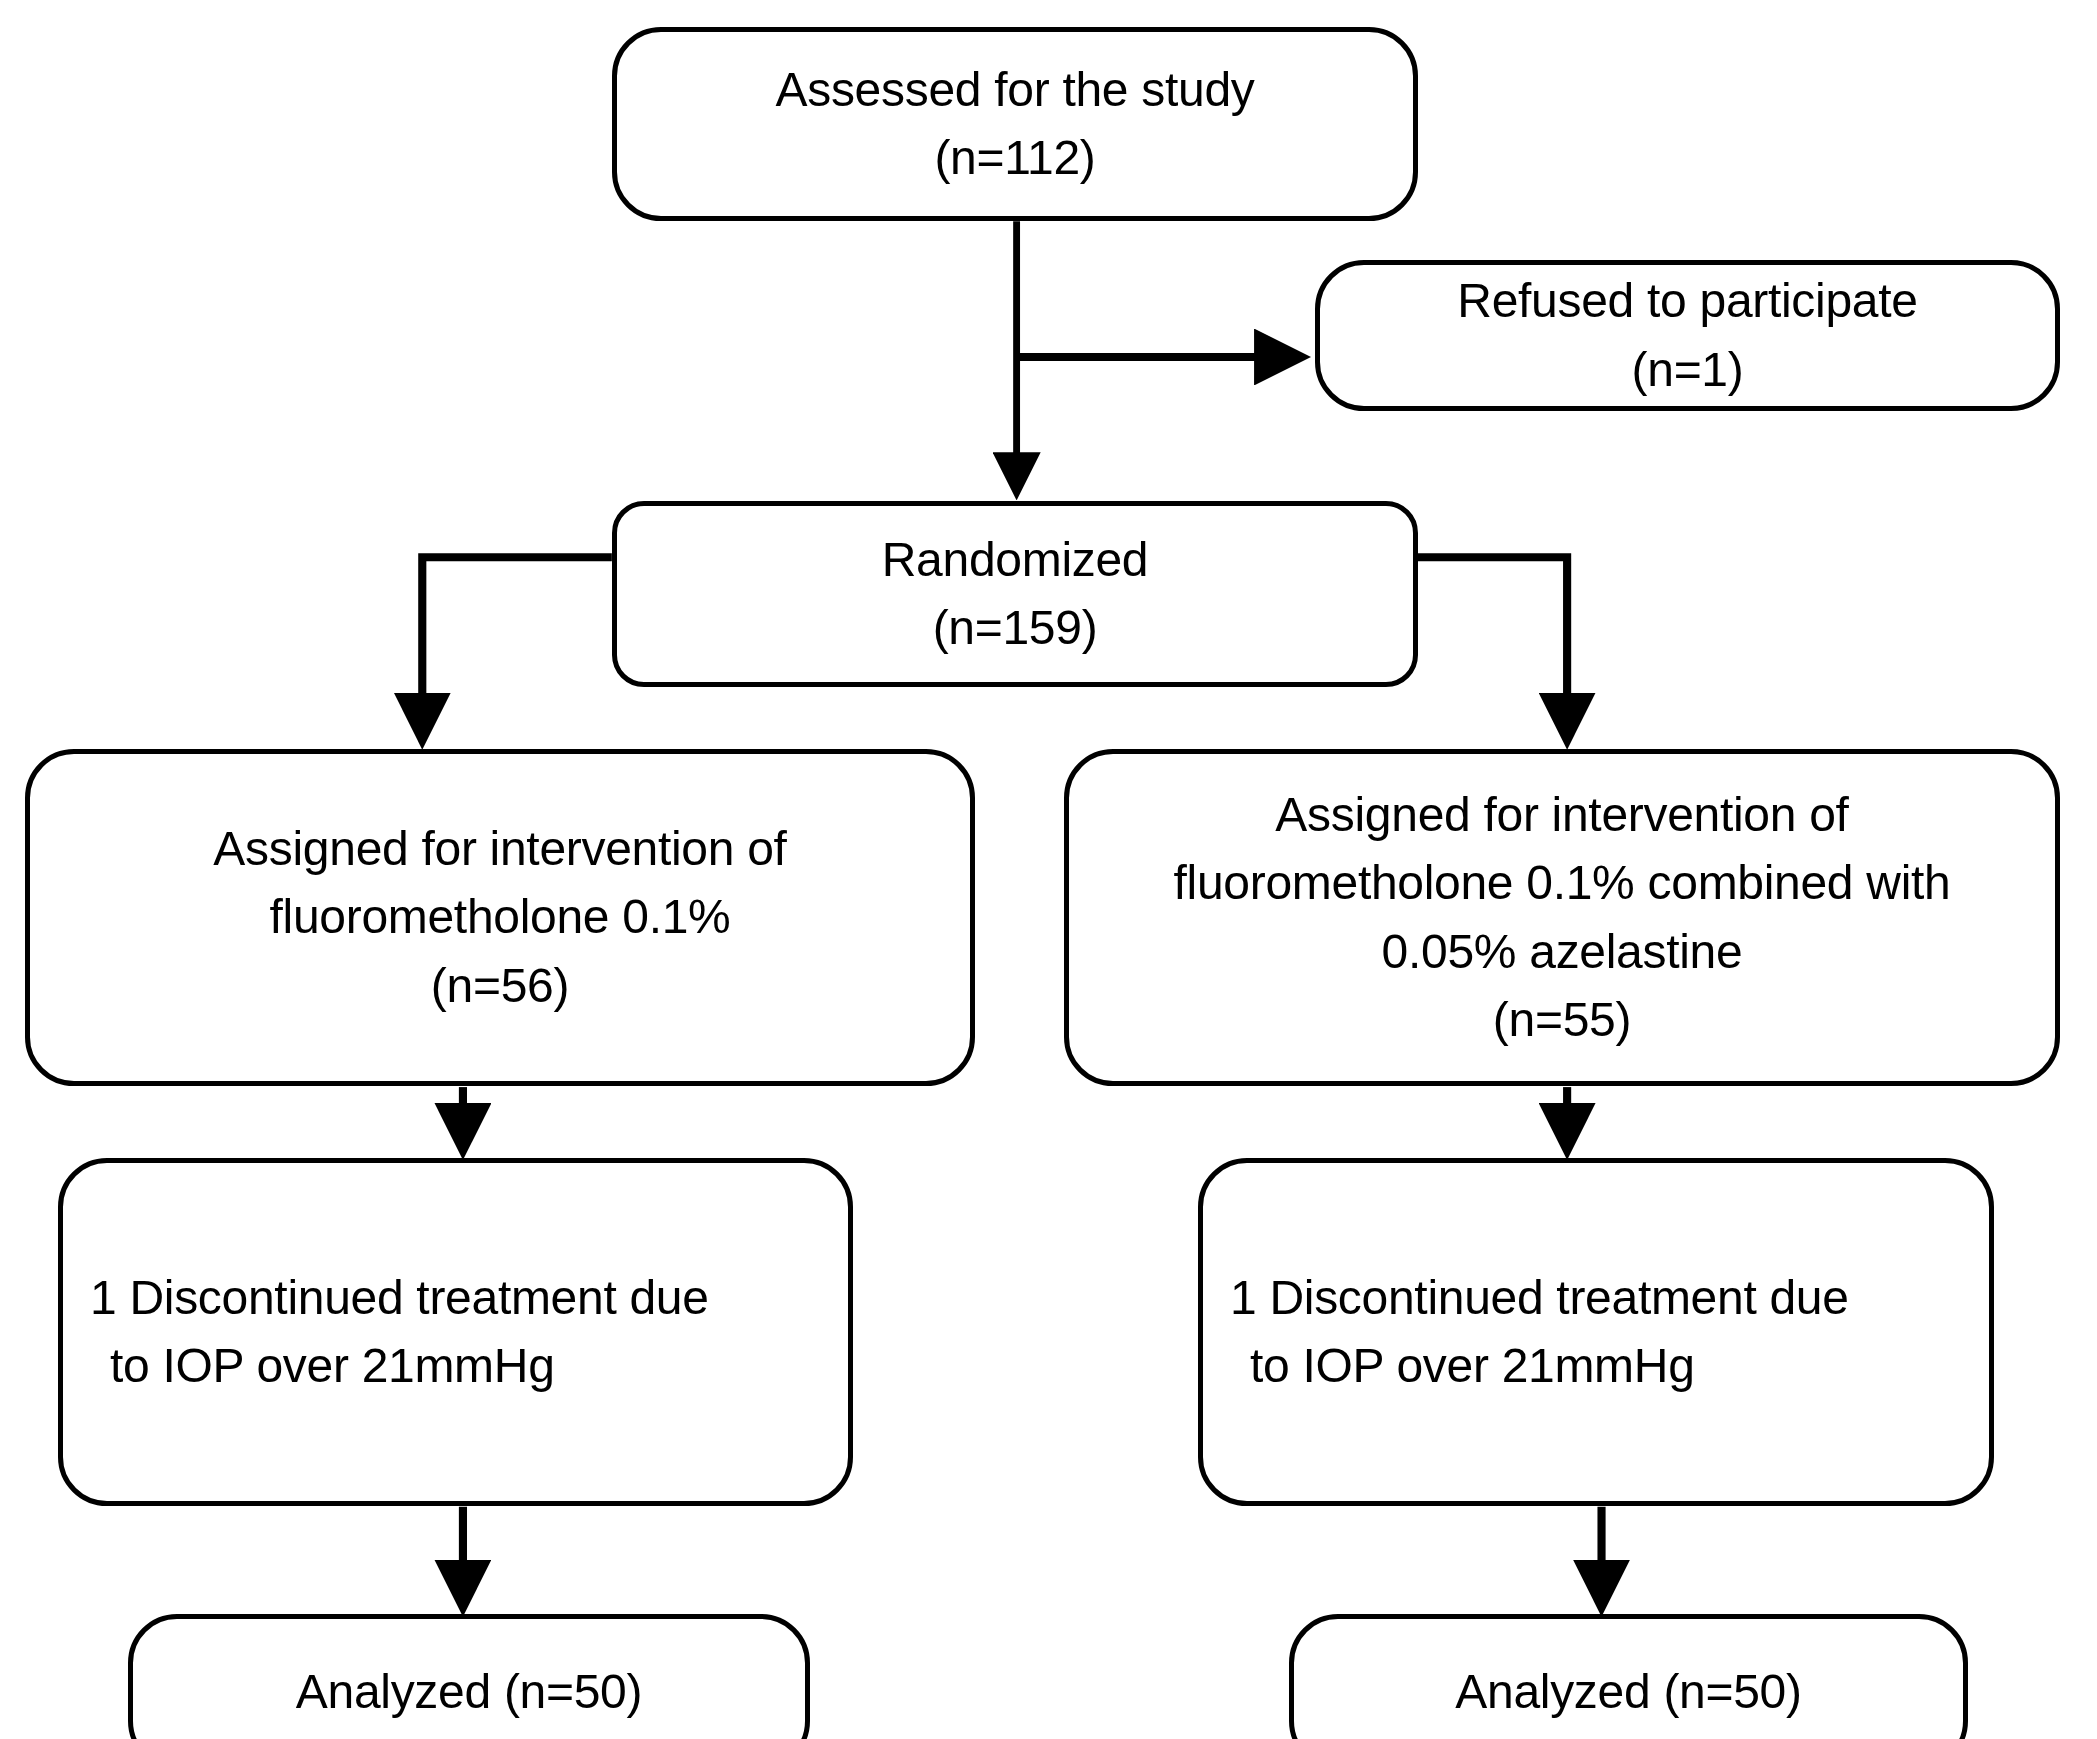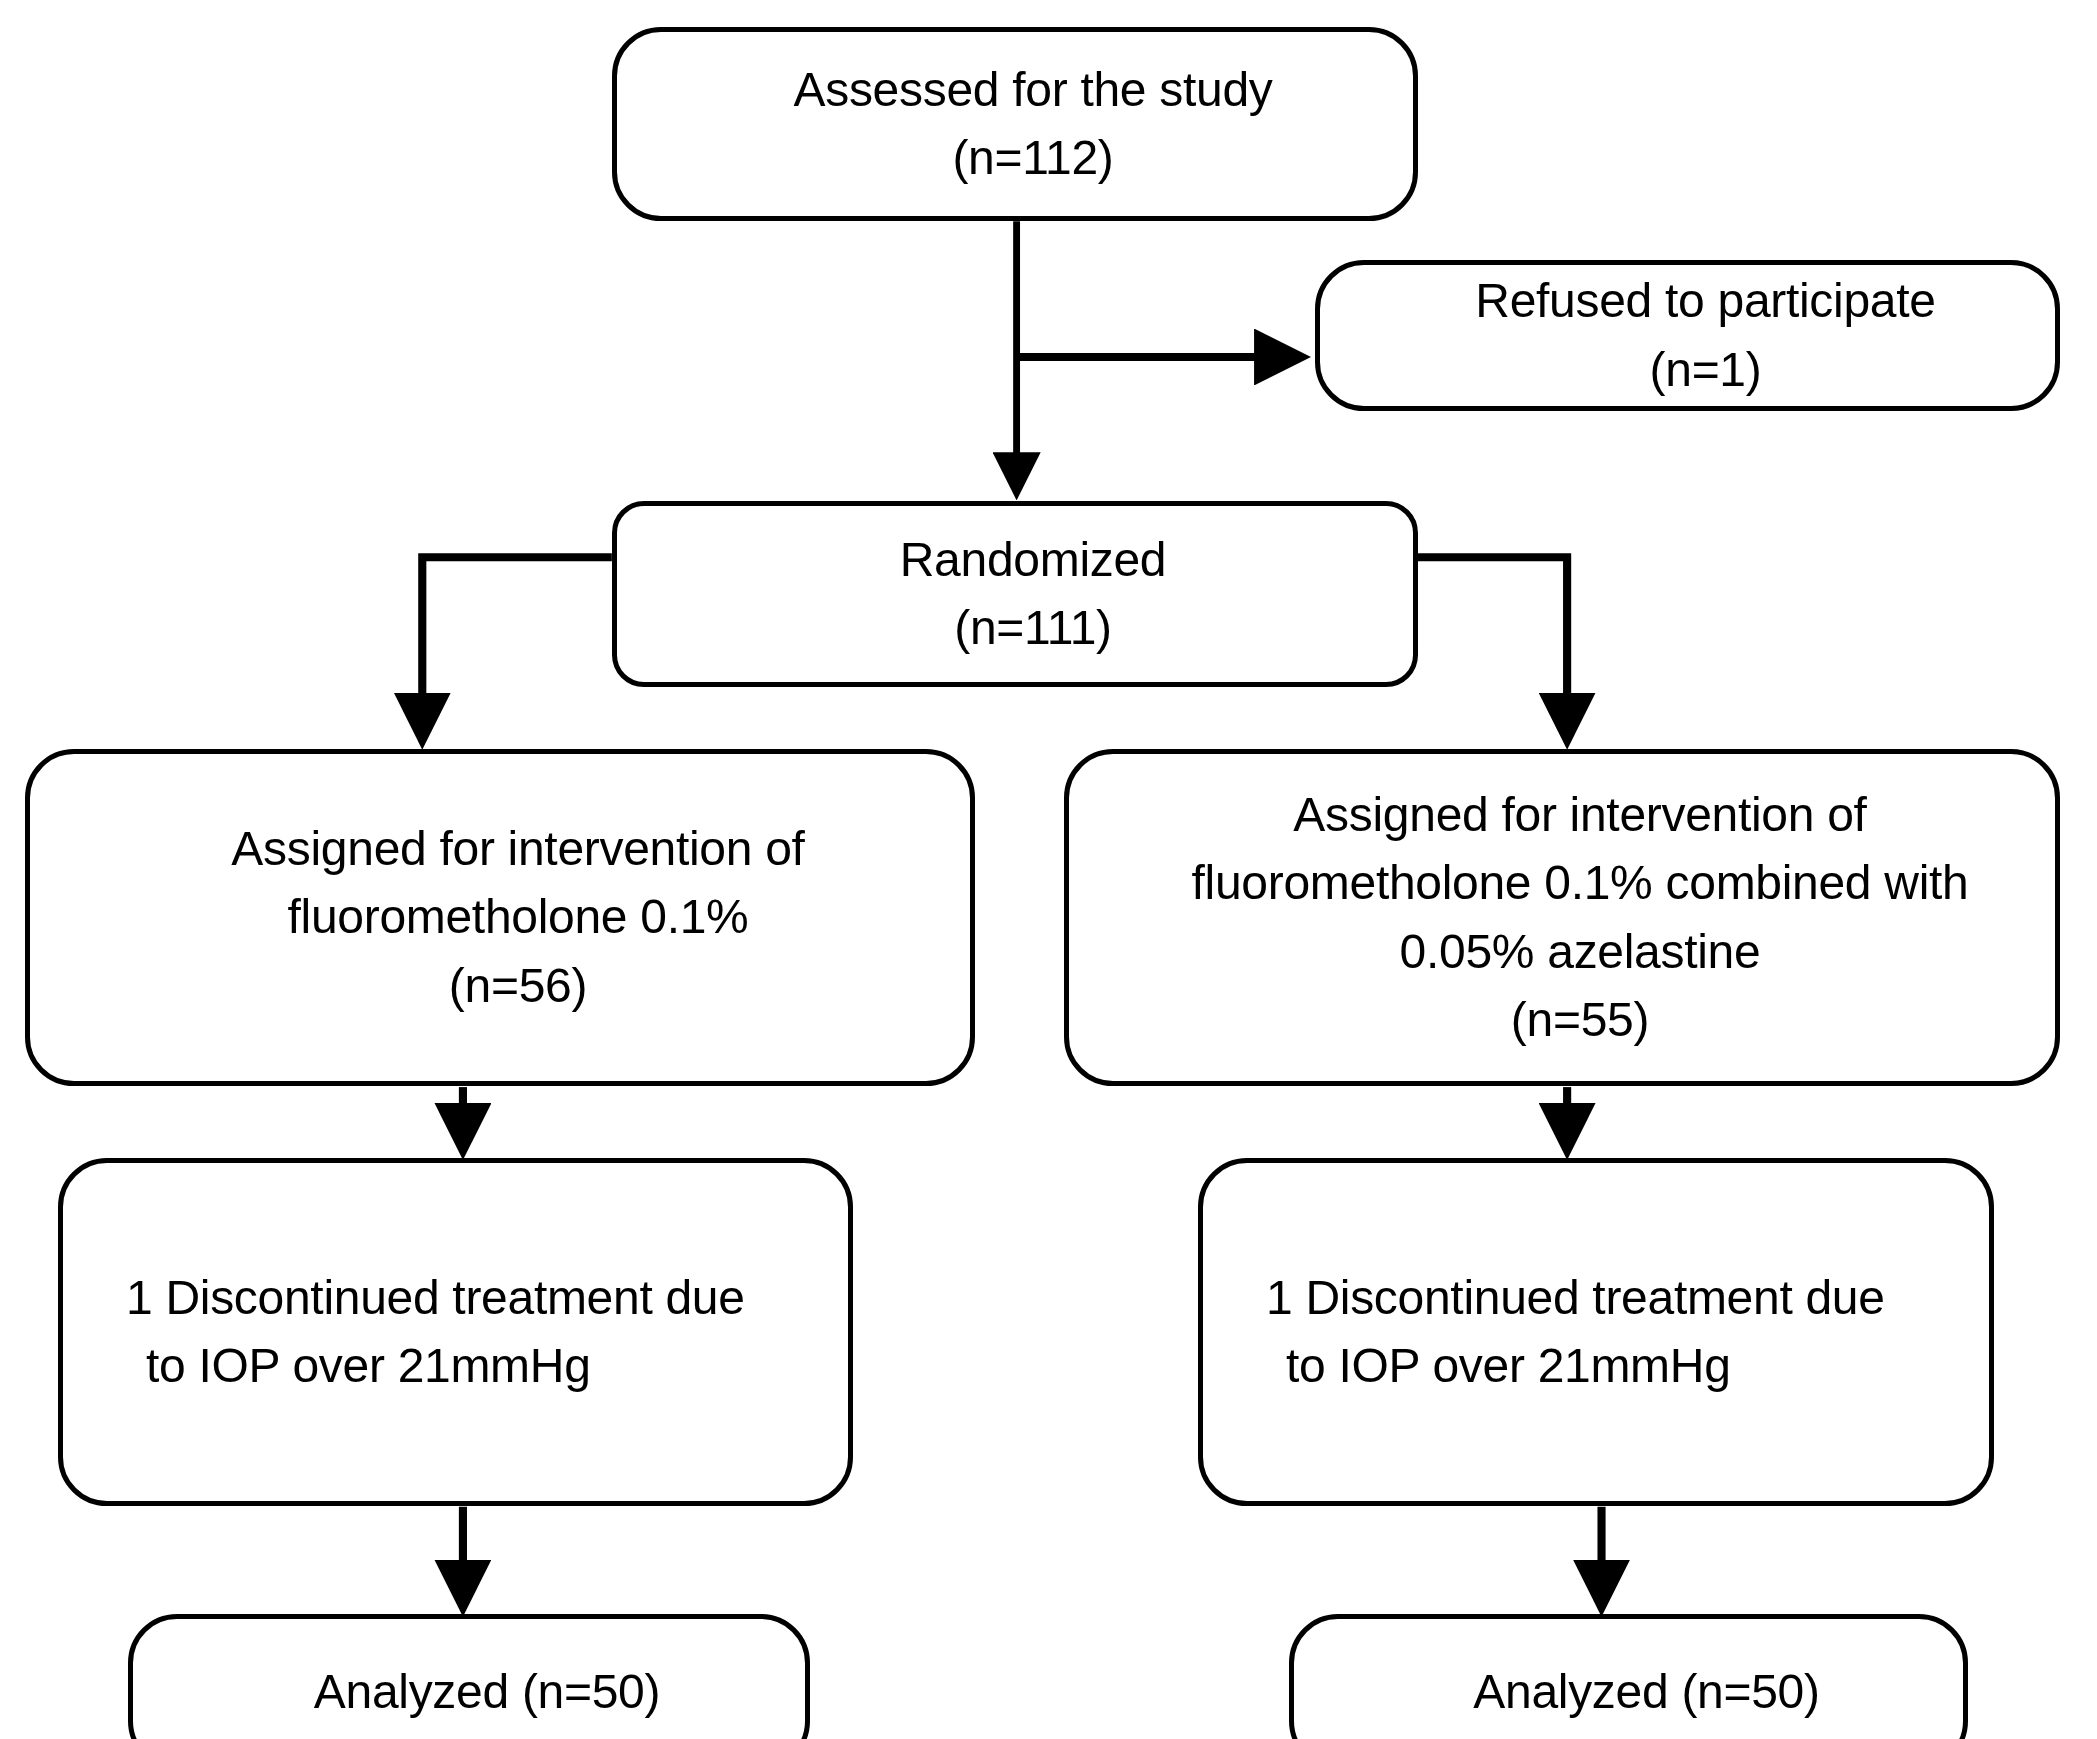--- a/index.html
+++ b/index.html
@@ -27,21 +27,20 @@
     position: absolute;
     box-sizing: border-box;
     background: #ffffff;
     border: 5.6px solid #000000;
     border-radius: 49px;
     display: flex;
     flex-direction: column;
     align-items: center;
     justify-content: center;
     z-index: 2;
-    padding-left: 36px;
   }
   .node .line {
     display: block;
     width: 100%;
     text-align: center;
     color: #000000;
     font-size: 48px;
     line-height: 1.42;
     white-space: nowrap;
     letter-spacing: -0.3px;
@@ -99,21 +98,21 @@
     <span class="line">(n=112)</span>
   </div>
 
   <div class="node" id="node-refused">
     <span class="line">Refused to participate</span>
     <span class="line">(n=1)</span>
   </div>
 
   <div class="node" id="node-randomized">
     <span class="line">Randomized</span>
-    <span class="line">(n=111)</span>
+    <span class="line">(n=159)</span>
   </div>
 
   <div class="node" id="node-assigned-left">
     <span class="line">Assigned for intervention of</span>
     <span class="line">fluorometholone 0.1%</span>
     <span class="line">(n=56)</span>
   </div>
 
   <div class="node" id="node-assigned-right">
     <span class="line">Assigned for intervention of</span>

